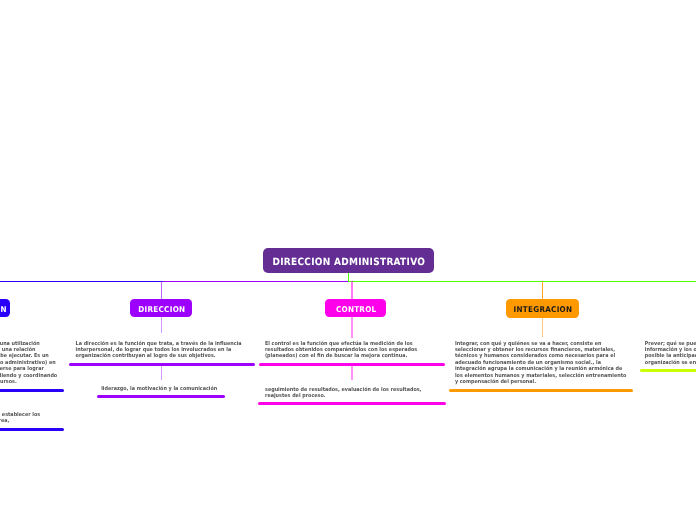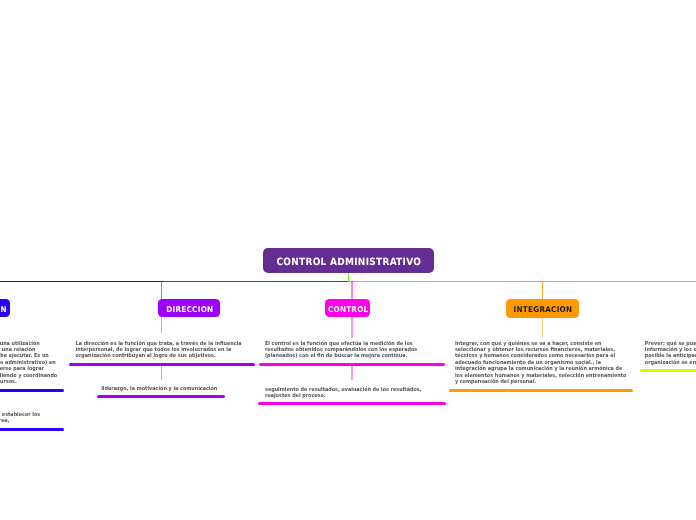--- a/index.html
+++ b/index.html
@@ -24,52 +24,52 @@
 </head>
 <body>
 
 <div id="canvas">
 
   <div class="hline" style="left:-10px;top:281px;width:172.6px;background:#2A00F9;"></div>
   <div class="hline" style="left:162.6px;top:281px;width:186.3px;background:#9D00FD;"></div>
   <div class="hline" style="left:348.1px;top:281px;width:348px;background:#4CFF00;"></div>
 
   <div class="node root" style="left:263.4px;top:247.6px;width:170.2px;height:25.4px;background:#632D93;">
-    <span class="lbl" style="color:#fff;font-size:10px;letter-spacing:0.28px;">CONTROL ADMINISTRATIVO</span>
+    <span class="lbl" style="color:#fff;font-size:10px;letter-spacing:0.28px;">DIRECCION ADMINISTRATIVO</span>
   </div>
   <div class="vline" style="left:348.1px;top:272.8px;height:9px;background:#4CFF00;"></div>
 
   <div class="node branch" style="left:-64px;top:298.6px;width:74px;height:18.4px;background:#2A00F9;">
     <span class="lbl" style="color:#fff;font-size:8px;letter-spacing:0.28px;">ORGANIZACION</span>
   </div>
   <div class="note pre" style="left:-106.5px;top:340.5px;width:180px;">Organizar, cómo se va a hacer, implica una utilización
 equilibrada de los recursos, establecer una relación
 entre el trabajo y el personal que lo debe ejecutar. Es un
 proceso en que se determina (el trabajo administrativo) en
 que consiste, y qué es lo que debe hacerse para lograr
 una finalidad establecida o fijada: dividiendo y coordinando
 las actividades y suministrando los recursos.</div>
   <div class="uline" style="left:-122px;top:388.6px;width:186.4px;background:#2A00F9;"></div>
   <div class="note center pre" style="left:-125.7px;top:411.5px;width:194px;">División del trabajo, jerarquización, establecer los
 niveles de autoridad, tarea,</div>
   <div class="uline" style="left:-92px;top:427.6px;width:156.4px;background:#2A00F9;"></div>
 
   <div class="vline" style="left:160.8px;top:281px;height:18px;background:#9D00FD;opacity:0.62;"></div>
-  <div class="node branch" style="left:130.4px;top:298.6px;width:61.5px;height:18.4px;background:#9D00FD;margin-left:28px;">
+  <div class="node branch" style="left:130.4px;top:298.6px;width:61.5px;height:18.4px;background:#9D00FD;">
     <span class="lbl" style="color:#fff;font-size:8px;letter-spacing:0.28px;">DIRECCION</span>
   </div>
   <div class="vline" style="left:160.8px;top:317px;height:16px;background:#9D00FD;opacity:0.4;"></div>
   <div class="note" style="left:75.6px;top:340.5px;width:167px;">La dirección es la función que trata, a través de la influencia interpersonal, de lograr que todos los involucrados en la organización contribuyan al logro de sus objetivos.</div>
   <div class="uline" style="left:69px;top:363.2px;width:186px;background:#9D00FD;"></div>
   <div class="vline" style="left:160.8px;top:366px;height:14px;background:#9D00FD;opacity:0.4;"></div>
   <div class="note center" style="left:95.5px;top:386.1px;width:127.5px;">liderazgo, la motivación y la comunicación</div>
   <div class="uline" style="left:97.3px;top:395.0px;width:127.5px;background:#9D00FD;"></div>
 
   <div class="vline" style="left:351.3px;top:281px;height:18px;background:#FF00EA;opacity:0.52;"></div>
-  <div class="node branch" style="left:325px;top:298.6px;width:45px;height:18.4px;background:#FF00EA;">
+  <div class="node branch" style="left:325px;top:298.6px;width:61px;height:18.4px;background:#FF00EA;">
     <span class="lbl" style="color:#fff;font-size:8px;letter-spacing:0.28px;">CONTROL</span>
   </div>
   <div class="vline" style="left:351.3px;top:317px;height:21px;background:#FF00EA;opacity:0.42;"></div>
   <div class="note" style="left:264.9px;top:340.5px;width:170px;">El control es la función que efectúa la medición de los resultados obtenidos comparándolos con los esperados (planeados) con el fin de buscar la mejora continua.</div>
   <div class="uline" style="left:258.5px;top:363.2px;width:186px;background:#FF00EA;"></div>
   <div class="vline" style="left:351.3px;top:366px;height:14px;background:#FF00EA;opacity:0.42;"></div>
   <div class="note" style="left:265px;top:386.6px;width:175px;">seguimiento de resultados, evaluación de los resultados, reajustes del proceso.</div>
   <div class="uline" style="left:258.4px;top:401.5px;width:187.6px;background:#FF00EA;"></div>
 
   <div class="vline" style="left:541.5px;top:281px;height:18px;background:#FF9900;opacity:0.85;"></div>

